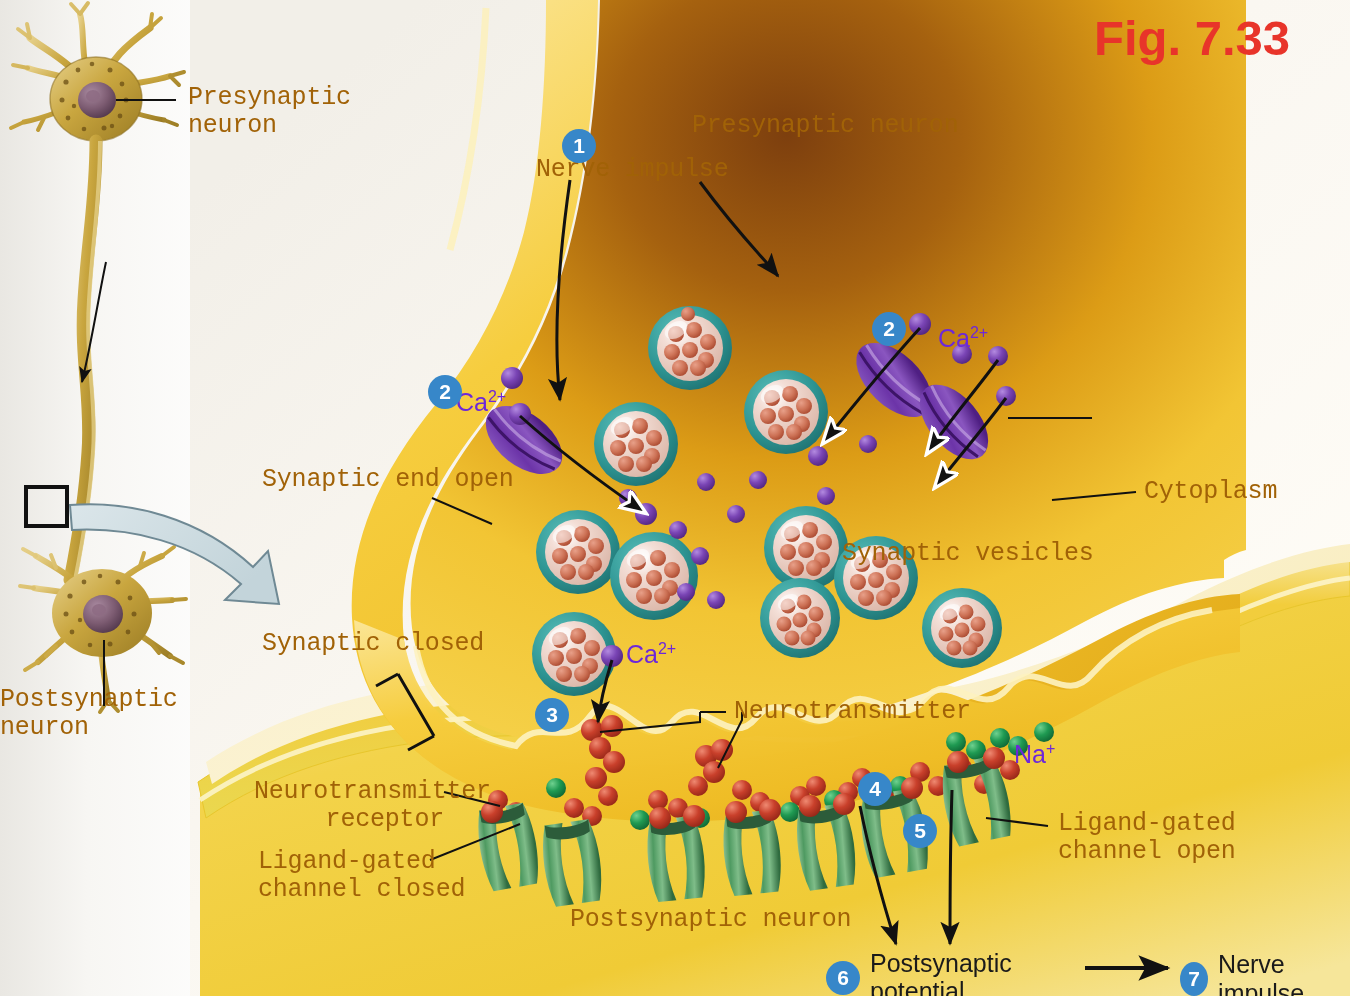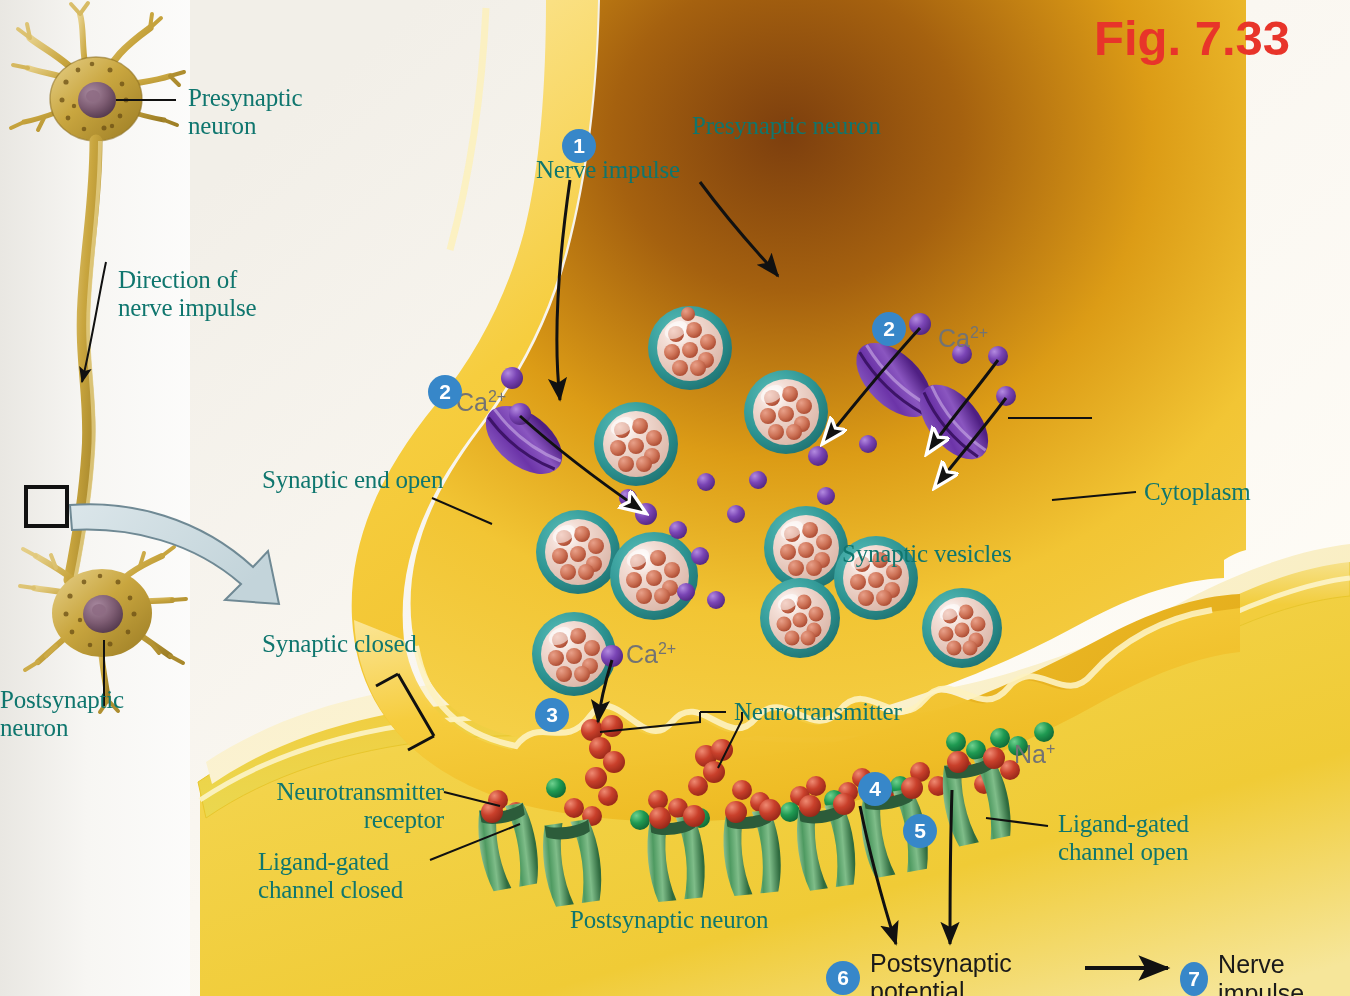--- a/index.html
+++ b/index.html
@@ -7,23 +7,23 @@
     width:1350px;height:996px;
     background:#ffffff;
     font-family:"Liberation Sans", sans-serif;
     overflow:hidden;
     position:relative;
   }
   #stage{position:absolute;left:0;top:0;width:1350px;height:996px;overflow:hidden;}
   svg.layer{position:absolute;left:0;top:0;width:1350px;height:996px;}
   .lbl{
     position:absolute;
-    font-family:Liberation Serif, serif;
+    font-family:Liberation Mono, monospace;
     font-size:25px;
-    color:#0f766e;
+    color:#a16207;
     line-height:1.12;
     white-space:pre-line;
     letter-spacing:-0.2px;
   }
   .lbl.r{text-align:right;}
   .figtag{
     position:absolute;
     font-family:"Liberation Sans", sans-serif;
     font-weight:bold;
     font-size:49px;
@@ -35,21 +35,21 @@
     width:34px;height:34px;border-radius:50%;
     background:#3787c9;
     color:#ffffff;
     font-size:21px;
     font-weight:bold;
     display:flex;align-items:center;justify-content:center;
     font-family:"Liberation Sans", sans-serif;
   }
   .ion{
     position:absolute;
-    font-size:25px;color:#737373;
+    font-size:25px;color:#6d28d9;
     font-family:"Liberation Sans", sans-serif;
   }
   .ion sup{font-size:16px;}
   .lbl sup{font-size:16px;}
   .bottomrow{
     position:absolute;
     display:flex;align-items:center;
     font-size:25px;color:#1a1a1a;
   }
 </style>
@@ -629,22 +629,20 @@
       <path d="M952,790 C950,850 950,910 950,944" stroke-width="3" marker-end="url(#ahead)"></path>
 
       <line x1="1085" y1="968" x2="1168" y2="968" stroke-width="4" marker-end="url(#ahead)"></line>
     </g>
   </svg>
 
   <div class="figtag" style="left:1094px;top:10px;">Fig. 7.33</div>
 
   <div class="lbl" style="left:188px;top:84px;">Presynaptic
 neuron</div>
-  <div class="lbl" style="left:118px;top:266px;">Direction of
-nerve impulse</div>
   <div class="lbl" style="left:0px;top:686px;">Postsynaptic
 neuron</div>
 
   <div class="lbl" style="left:692px;top:112px;">Presynaptic neuron</div>
   <div class="lbl" style="left:536px;top:156px;">Nerve impulse</div>
   <div class="lbl" style="left:262px;top:466px;">Synaptic end open</div>
 
 
   <div class="lbl" style="left:1144px;top:478px;">Cytoplasm</div>
   <div class="lbl" style="left:842px;top:540px;">Synaptic vesicles</div>

